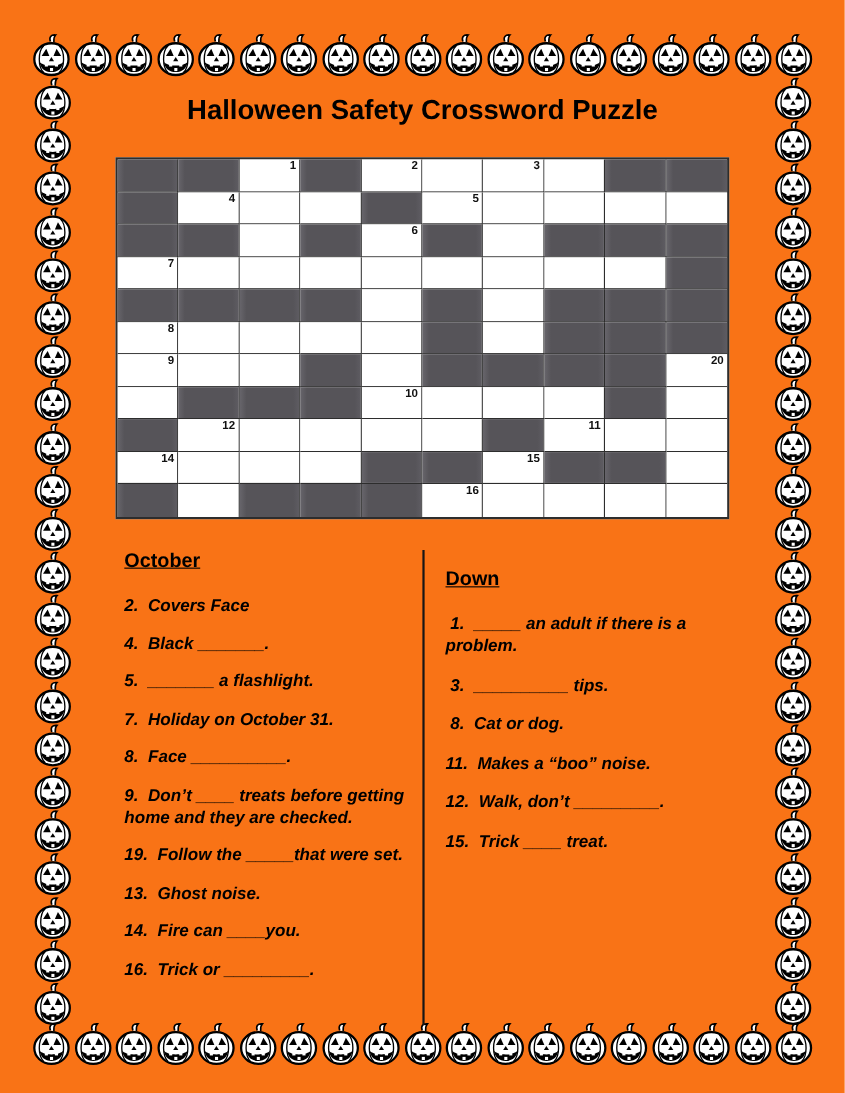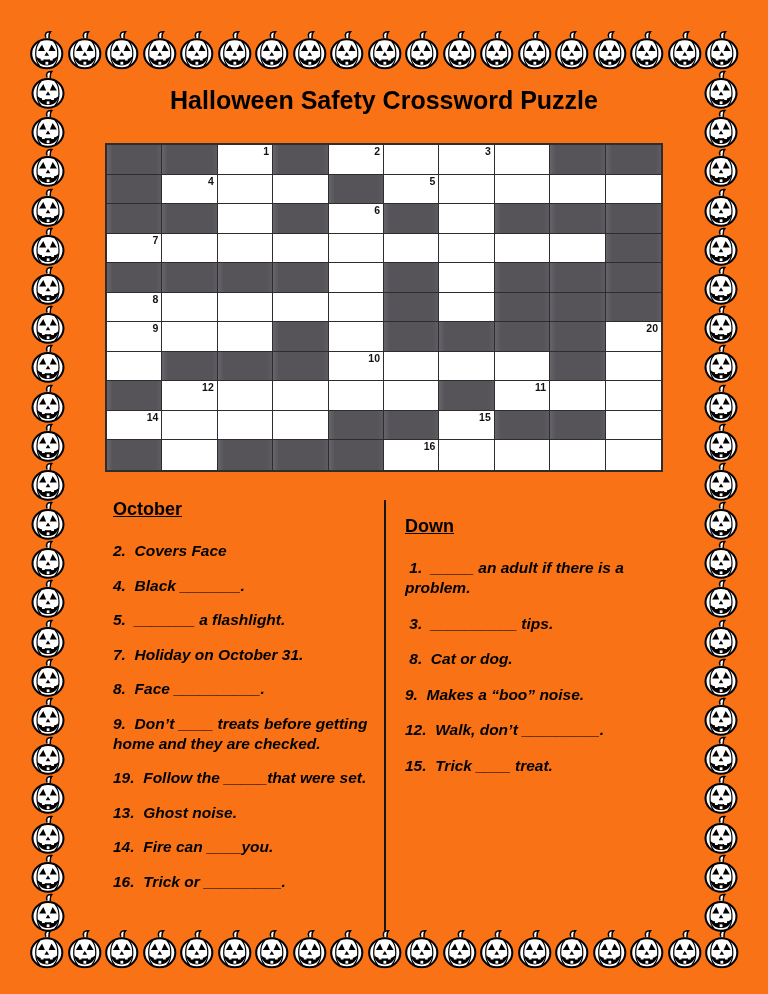--- a/index.html
+++ b/index.html
@@ -487,19 +487,19 @@
   </section>
 
   <div class="divider"></div>
 
   <section id="down" class="clues-col">
     <h2 class="clue-heading">Down</h2>
     <ol class="clue-list">
         <li> 1.  _____ an adult if there is a problem.</li>
         <li> 3.  __________ tips.</li>
         <li> 8.  Cat or dog.</li>
-        <li>9.  Makes a “boo” noise.</li>
+        <li>11.  Makes a “boo” noise.</li>
         <li>12.  Walk, don’t _________.</li>
         <li>15.  Trick ____ treat.</li>
       </ol>
   </section>
 
 </div>
 
 </body></html>

